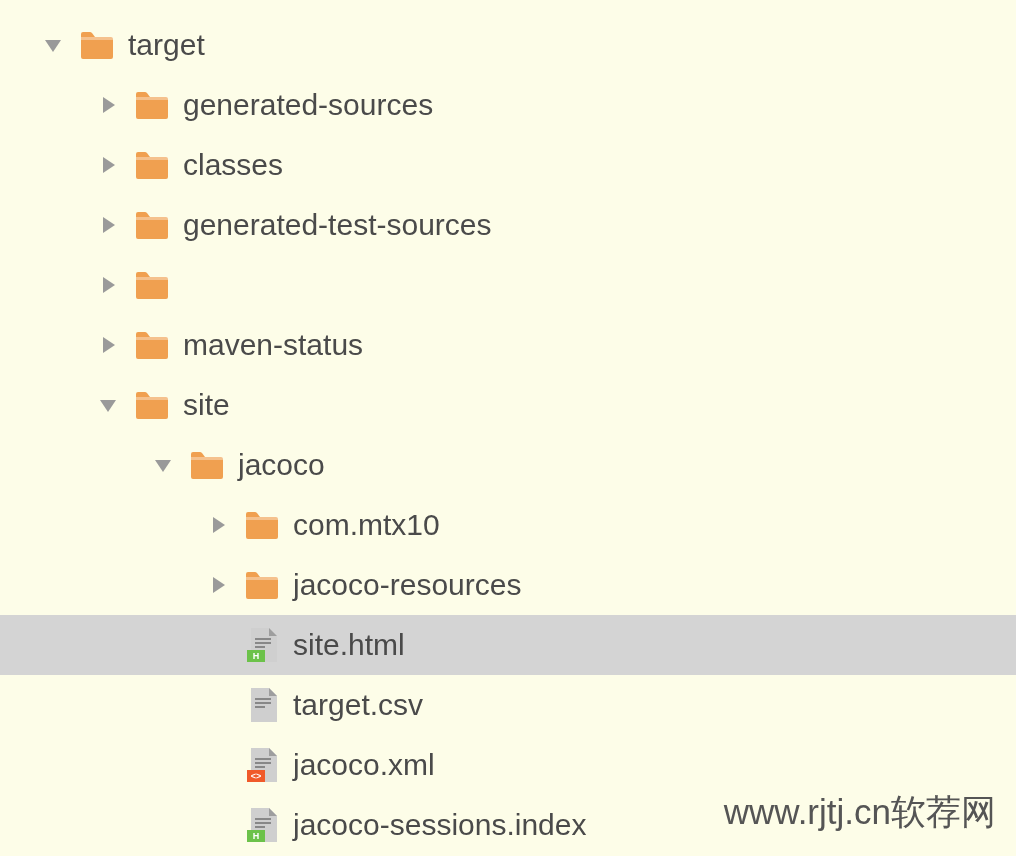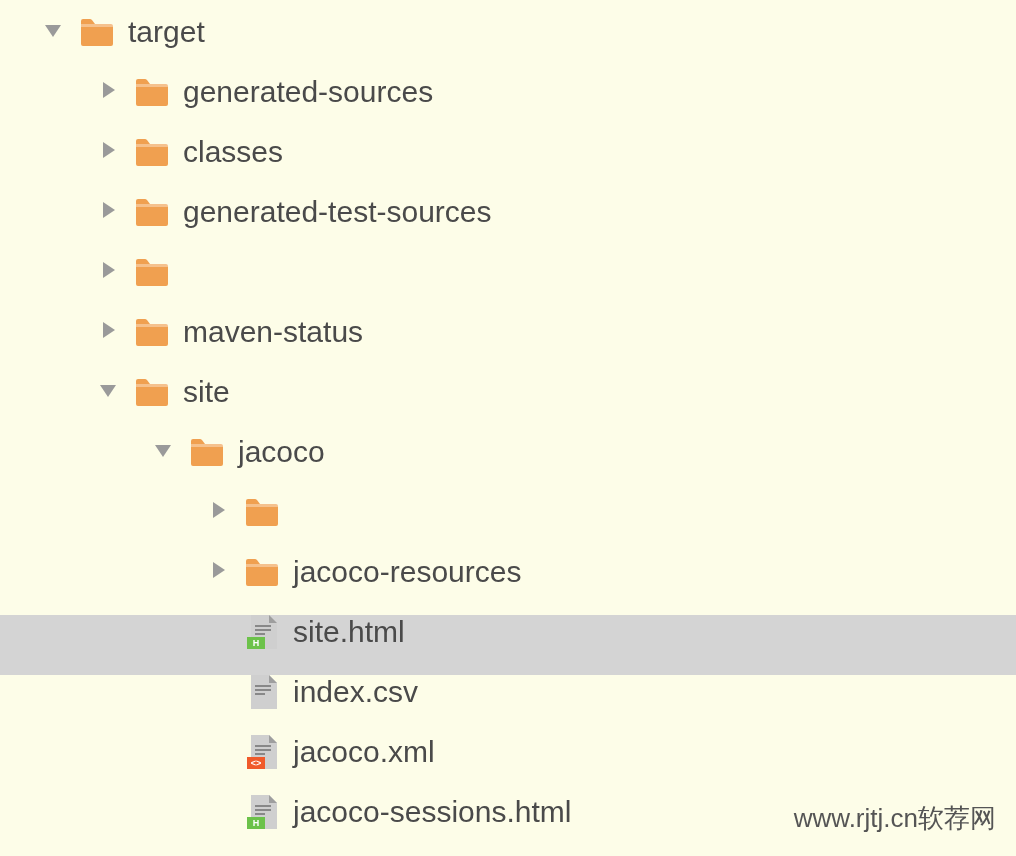--- a/index.html
+++ b/index.html
@@ -11,20 +11,21 @@
     width: 1016px;
     height: 856px;
     position: relative;
     overflow: hidden;
   }
   .tree {
     padding-top: 15px;
   }
   .tree-item {
     display: flex;
+    align-items: center;
     height: 60px;
     cursor: pointer;
     white-space: nowrap;
   }
   .tree-item.selected {
     background: #d4d4d4;
   }
   .indent {
     display: inline-block;
     flex-shrink: 0;
@@ -55,21 +56,21 @@
     flex-shrink: 0;
   }
   .label {
     color: #4a4a4a;
     font-weight: 400;
   }
   .watermark {
     position: absolute;
     bottom: 20px;
     right: 20px;
-    font-size: 26px;
+    font-size: 35px;
     color: #555;
     font-weight: 500;
   }
 </style>
 </head>
 <body>
 
 <div class="tree" id="tree">
     <div class="tree-item">
       <span class="indent" style="width: 38px;"></span>
@@ -196,20 +197,21 @@
         <svg viewBox="0 0 20 20">
           <polygon points="5,2 17,10 5,18" fill="#9a9a9a"></polygon>
         </svg>
       </span>
       <span class="icon">
         <svg viewBox="0 0 34 28" width="34" height="28">
     <path d="M1 5 L1 26 Q1 28 3 28 L31 28 Q33 28 33 26 L33 8 Q33 6 31 6 L15 6 L12 2 Q11 1 10 1 L3 1 Q1 1 1 3 Z" fill="#f0a050"></path>
     <rect x="1" y="6" width="32" height="3" fill="#ffffff" opacity="0.35"></rect>
   </svg>
       </span>
+      <span class="label">com.mtx10</span>
     </div>
     <div class="tree-item">
       <span class="indent" style="width: 203px;"></span>
       <span class="arrow">
         <svg viewBox="0 0 20 20">
           <polygon points="5,2 17,10 5,18" fill="#9a9a9a"></polygon>
         </svg>
       </span>
       <span class="icon">
         <svg viewBox="0 0 34 28" width="34" height="28">
@@ -241,21 +243,21 @@
       <span class="icon">
         <svg viewBox="0 0 30 34" width="30" height="34">
     <path d="M4 0 L22 0 L30 8 L30 34 L4 34 Z" fill="#cfcfcf"></path>
     <path d="M22 0 L22 8 L30 8 Z" fill="#9e9e9e"></path>
     <rect x="8" y="10" width="16" height="2" fill="#888"></rect>
     <rect x="8" y="14" width="16" height="2" fill="#888"></rect>
     <rect x="8" y="18" width="10" height="2" fill="#888"></rect>
 
   </svg>
       </span>
-      <span class="label">index.csv</span>
+      <span class="label">target.csv</span>
     </div>
     <div class="tree-item">
       <span class="indent" style="width: 203px;"></span>
       <span class="arrow blank"></span>
       <span class="icon">
         <svg viewBox="0 0 30 34" width="30" height="34">
     <path d="M4 0 L22 0 L30 8 L30 34 L4 34 Z" fill="#cfcfcf"></path>
     <path d="M22 0 L22 8 L30 8 Z" fill="#9e9e9e"></path>
     <rect x="8" y="10" width="16" height="2" fill="#888"></rect>
     <rect x="8" y="14" width="16" height="2" fill="#888"></rect>
@@ -273,16 +275,16 @@
         <svg viewBox="0 0 30 34" width="30" height="34">
     <path d="M4 0 L22 0 L30 8 L30 34 L4 34 Z" fill="#cfcfcf"></path>
     <path d="M22 0 L22 8 L30 8 Z" fill="#9e9e9e"></path>
     <rect x="8" y="10" width="16" height="2" fill="#888"></rect>
     <rect x="8" y="14" width="16" height="2" fill="#888"></rect>
     <rect x="8" y="18" width="10" height="2" fill="#888"></rect>
     <rect x="0" y="22" width="18" height="12" fill="#6cc24a"></rect>
              <text x="9" y="31" font-size="9" font-family="Arial" font-weight="bold" fill="#fff" text-anchor="middle">H</text>
   </svg>
       </span>
-      <span class="label">jacoco-sessions.html</span>
+      <span class="label">jacoco-sessions.index</span>
     </div>
   </div>
 <div class="watermark">www.rjtj.cn软荐网</div>
 
 </body></html>

